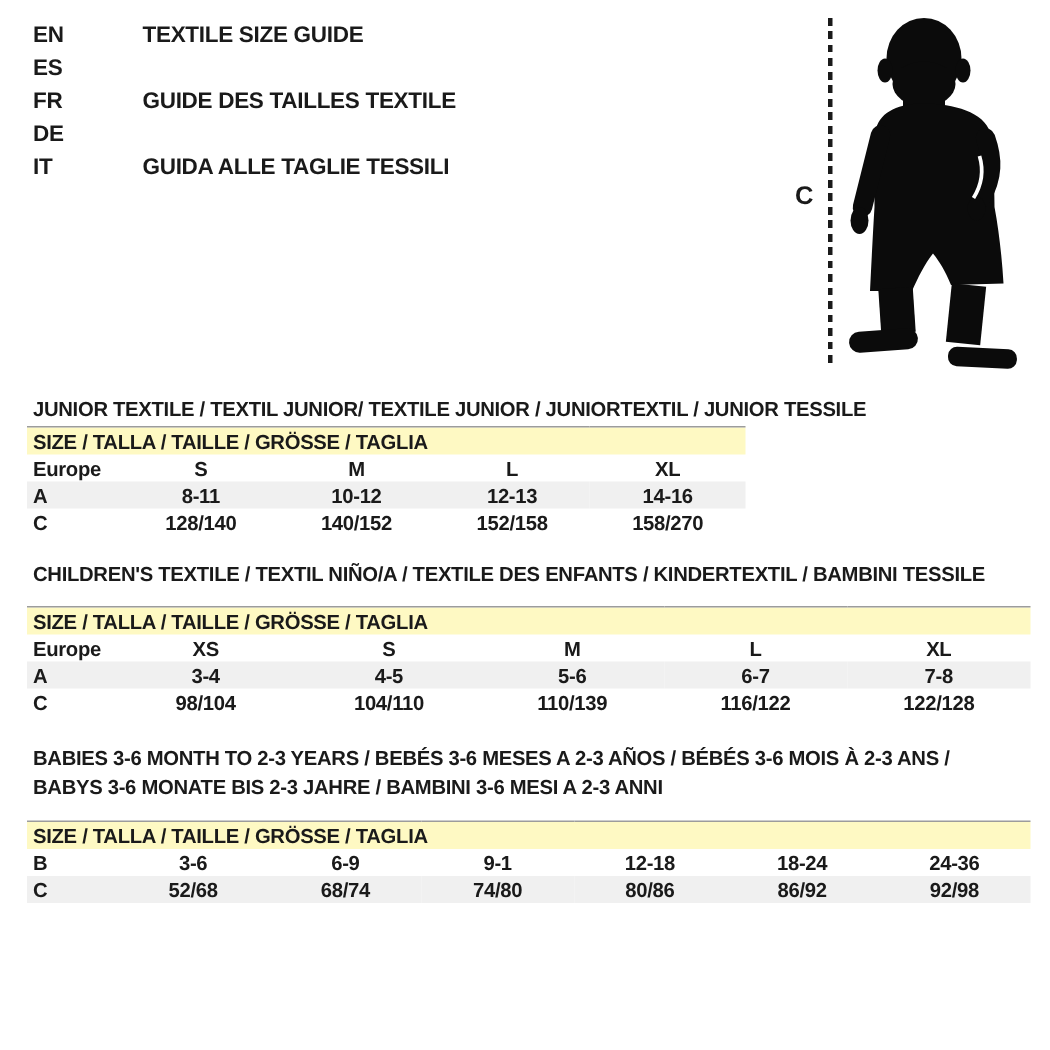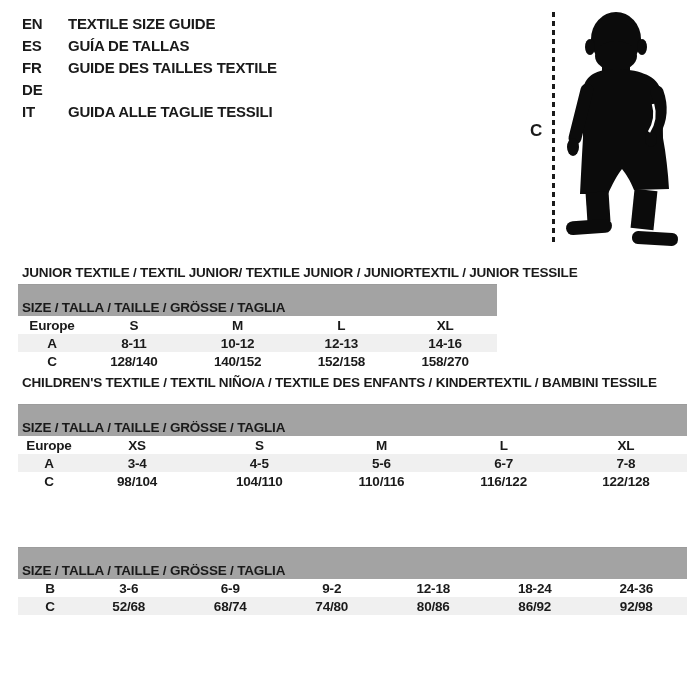--- a/index.html
+++ b/index.html
@@ -6,21 +6,21 @@
   body{
     width:700px;height:700px;background:#ffffff;
     font-family:"Liberation Sans","DejaVu Sans",sans-serif;
     font-weight:700;color:#1a1a1a;letter-spacing:-0.2px;
     position:relative;overflow:hidden;
   }
   .page{position:absolute;inset:0;}
 
   
   .langs{position:absolute;top:12px;left:22px;}
-  .lang-row{display:flex;height:22px;align-items:center;font-size:15px;}
+  .lang-row{display:flex;height:22px;align-items:center;font-size:15px;gap:27px;}
   .lang-code{width:46px;}
 
   
   .measure-line{
     position:absolute;left:552px;top:12px;width:3px;height:230px;
     background:repeating-linear-gradient(180deg,#1a1a1a 0 5px,transparent 5px 9px);
   }
   .figure-label{position:absolute;left:530px;top:121px;font-size:17px;}
   .silhouette{position:absolute;left:550px;top:8px;}
 
@@ -29,44 +29,43 @@
   .heading-junior{top:266px;}
   .heading-children{top:376px;}
   .heading-babies{top:496px;line-height:19px;}
 
   
   table{position:absolute;left:18px;border-collapse:collapse;table-layout:fixed;font-size:13.5px;}
   .t-junior{top:284px;width:479px;}
   .t-children{top:404px;width:669px;}
   .t-babies{top:547px;width:669px;}
   th.band{
-    background:#a3a3a3;text-align:left;font-size:13.5px;font-weight:700;
-    height:18px;padding:13px 0 0 4px;border-top:1px solid #9c9c9c;letter-spacing:-0.2px;
+    background:#fef9c3;text-align:left;font-size:13.5px;font-weight:700;
+    height:18px;padding:0 0 0 4px;border-top:1px solid #9c9c9c;letter-spacing:-0.2px;
   }
   td{height:18px;padding:0;text-align:center;font-weight:700;}
-  td.lbl{text-align:center;padding-left:4px;}
+  td.lbl{text-align:left;padding-left:4px;}
   tr.alt{background:#f0f0f0;}
 
   
   .footnotes{position:absolute;left:22px;top:627px;font-size:13.5px;}
   .footnote{height:20px;line-height:20px;white-space:nowrap;}
 </style>
 </head>
 <body>
 
 <div class="page">
 
   <div class="langs">
     <div class="lang-row">
       <span class="lang-code">EN</span>
       <span class="lang-title">TEXTILE SIZE GUIDE</span>
     </div>
     <div class="lang-row">
       <span class="lang-code">ES</span>
-      <span class="lang-title">GUÍA DE TALLAS</span>
     </div>
     <div class="lang-row">
       <span class="lang-code">FR</span>
       <span class="lang-title">GUIDE DES TAILLES TEXTILE</span>
     </div>
     <div class="lang-row">
       <span class="lang-code">DE</span>
     </div>
     <div class="lang-row">
       <span class="lang-code">IT</span>
@@ -169,46 +168,50 @@
       <td>3-4</td>
       <td>4-5</td>
       <td>5-6</td>
       <td>6-7</td>
       <td>7-8</td>
     </tr>
     <tr>
       <td class="lbl">C</td>
       <td>98/104</td>
       <td>104/110</td>
-      <td>110/116</td>
+      <td>110/139</td>
       <td>116/122</td>
       <td>122/128</td>
     </tr>
   </tbody>
     </table>
 
+  <div class="section-heading heading-babies">
+    <div>BABIES 3-6 MONTH TO 2-3 YEARS / BEBÉS 3-6 MESES A 2-3 AÑOS / BÉBÉS 3-6 MOIS À 2-3 ANS /</div>
+    <div>BABYS 3-6 MONATE BIS 2-3 JAHRE / BAMBINI 3-6 MESI A 2-3 ANNI</div>
+  </div>
   <table class="t-babies">
     <colgroup>
         <col style="width:60px">
         <col>
         <col>
         <col>
         <col>
         <col>
         <col>
       </colgroup>
     <tbody>
         <tr>
           <th class="band" colspan="7">SIZE / TALLA / TAILLE / GRÖSSE / TAGLIA</th>
         </tr>
     <tr>
       <td class="lbl">B</td>
       <td>3-6</td>
       <td>6-9</td>
-      <td>9-2</td>
+      <td>9-1</td>
       <td>12-18</td>
       <td>18-24</td>
       <td>24-36</td>
     </tr>
     <tr class="alt">
       <td class="lbl">C</td>
       <td>52/68</td>
       <td>68/74</td>
       <td>74/80</td>
       <td>80/86</td>

